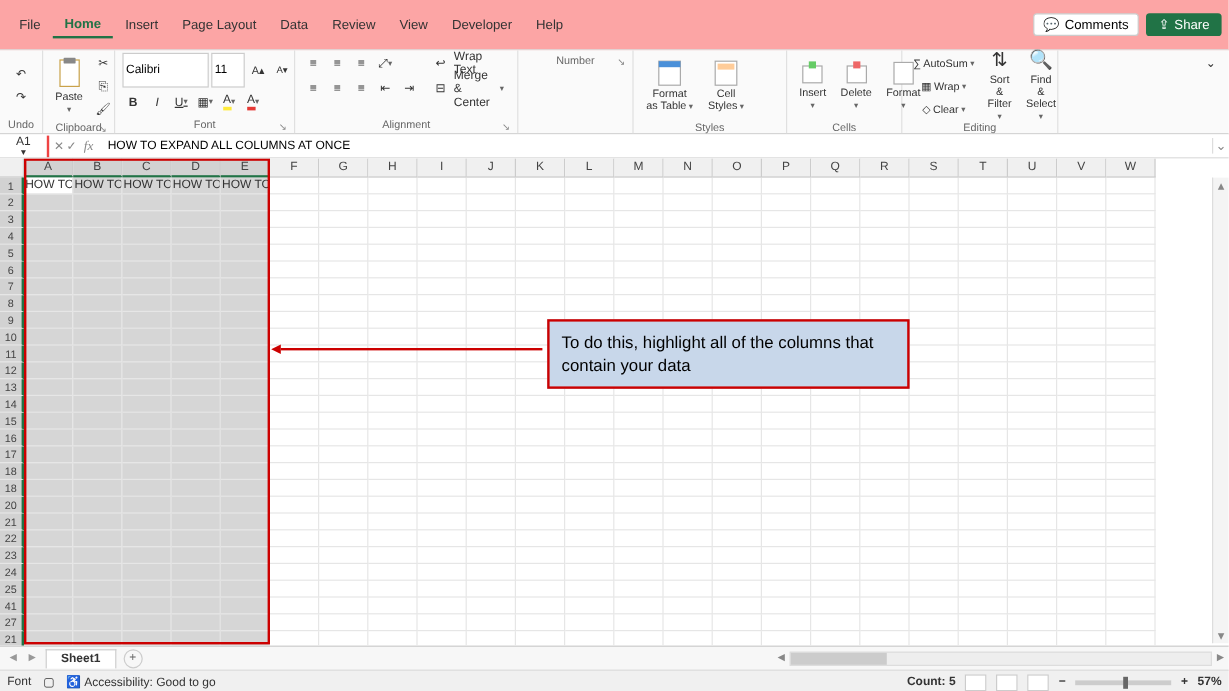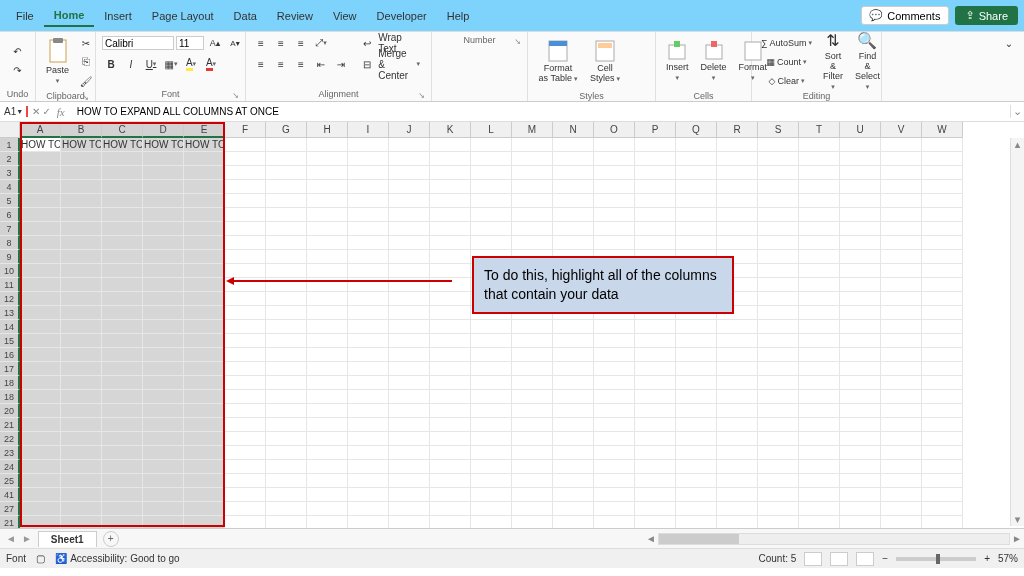--- a/index.html
+++ b/index.html
@@ -1,43 +1,43 @@
 <!DOCTYPE html>
 <html><head>
 <meta charset="utf-8">
 <style>
 * { box-sizing: border-box; margin: 0; padding: 0; font-family: "Segoe UI", Arial, sans-serif; }
 body { width: 1024px; height: 576px; overflow: hidden; background: #fff; font-size: 11px; color: #333; position: relative; }
 
 
-.tabs { display: flex; align-items: center; height: 32px; padding: 0 6px; background: #7dd3fc; border-bottom: 1px solid #ddd; }
+.tabs { display: flex; align-items: center; height: 42px; padding: 0 6px; background: #fca5a5; border-bottom: 1px solid #ddd; }
 .tab { padding: 4px 10px; cursor: pointer; font-size: 11px; }
 .tab.active { color: #217346; border-bottom: 2px solid #217346; font-weight: 600; }
 .tabs-right { margin-left: auto; display: flex; gap: 6px; align-items: center; }
 .comments-btn { border: 1px solid #ccc; padding: 2px 8px; border-radius: 3px; background: #fff; font-size: 11px; display: flex; gap: 4px; align-items: center; }
 .share-btn { background: #217346; color: #fff; border: none; padding: 3px 10px; border-radius: 3px; font-size: 11px; display: flex; gap: 4px; align-items: center; }
 
 
 .ribbon { display: flex; height: 70px; background: #fafafa; border-bottom: 1px solid #ccc; }
 .rgroup { display: flex; flex-direction: column; border-right: 1px solid #e0e0e0; padding: 2px 6px 0; position: relative; }
 .rgroup-body { display: flex; flex: 1; align-items: flex-start; gap: 4px; }
 .rgroup-label { font-size: 9px; color: #666; text-align: center; padding: 1px 0 2px; position: relative; }
 .rgroup-label .dlg { position: absolute; right: 0; bottom: 1px; font-size: 8px; color: #888; }
 .rbtn { display: flex; flex-direction: column; align-items: center; justify-content: center; padding: 2px 4px; cursor: pointer; font-size: 9px; line-height: 1.1; text-align: center; gap: 2px; }
 .rbtn-lg { height: 56px; }
 .stack { display: flex; flex-direction: column; gap: 1px; }
 .row { display: flex; gap: 2px; align-items: center; }
 .smallbtn { width: 18px; height: 18px; display: flex; align-items: center; justify-content: center; border: 1px solid transparent; cursor: pointer; font-size: 10px; }
-.font-sel { height: 14px; font-size: 10px; border: 1px solid #ccc; background: #fff; padding: 0 2px; }
+.font-sel { height: 29px; font-size: 10px; border: 1px solid #ccc; background: #fff; padding: 0 2px; }
 .font-name { width: 72px; }
 .font-size { width: 28px; }
 
 
 .fbar { display: flex; align-items: center; height: 20px; border-bottom: 1px solid #ddd; background: #fff; }
-.namebox { width: 28px; border-right: 2px solid #ef4444; padding: 0 4px; font-size: 10px; display: flex; align-items: center; justify-content: space-between; }
+.namebox { width: 41px; border-right: 2px solid #ef4444; padding: 0 4px; font-size: 10px; display: flex; align-items: center; justify-content: space-between; flex-direction: column; }
 .fx-btns { display: flex; padding: 0 4px; gap: 2px; color: #888; font-size: 10px; }
 .fx-icon { font-style: italic; font-family: serif; font-size: 11px; padding: 0 4px; }
 .formula-input { flex: 1; border: none; font-size: 10px; padding: 0 4px; outline: none; }
 .fbar-expand { width: 14px; text-align: center; color: #888; border-left: 1px solid #ddd; }
 
 
 .grid-wrap { position: relative; height: 406px; overflow: hidden; }
 .colhdrs { display: flex; height: 16px; }
 .corner { width: 20px; background: #f0f0f0; border-right: 1px solid #ccc; border-bottom: 1px solid #ccc; }
 .colhdr { width: 41px; background: #f0f0f0; border-right: 1px solid #ccc; border-bottom: 1px solid #ccc; text-align: center; font-size: 10px; line-height: 16px; color: #444; }
@@ -60,21 +60,21 @@
 .sheet-scroll { display: flex; padding: 0 6px; color: #999; gap: 6px; }
 .sheet-tab { padding: 2px 12px; background: #fff; border: 1px solid #ccc; border-bottom: none; font-weight: 600; }
 .addsheet { width: 16px; height: 16px; border: 1px solid #ccc; border-radius: 50%; display: flex; align-items: center; justify-content: center; margin-left: 6px; color: #666; }
 .hscroll { margin-left: auto; width: 380px; height: 14px; display: flex; align-items: center; }
 .hscroll-track { flex: 1; height: 12px; background: #eee; border: 1px solid #ddd; position: relative; }
 .hscroll-thumb { position: absolute; left: 0; top: 0; height: 100%; width: 80px; background: #ccc; }
 .hscroll-arrow { width: 14px; text-align: center; color: #888; }
 
 
 .status { display: flex; align-items: center; height: 20px; background: #f0f0f0; border-top: 1px solid #ddd; font-size: 10px; padding: 0 6px; gap: 10px; }
-.status-right { margin-left: auto; display: flex; align-items: center; gap: 8px; }
+.status-right { margin-left: auto; display: flex; align-items: center; gap: 8px; font-weight: bold; }
 .viewbtn { width: 18px; height: 14px; border: 1px solid #ccc; background: #fff; }
 .zoom-slider { width: 80px; height: 4px; background: #ccc; position: relative; }
 .zoom-thumb { position: absolute; left: 50%; top: -3px; width: 4px; height: 10px; background: #666; }
 
 .dd::after { content: " \25BE"; font-size: 7px; color: #666; }
 svg { display: block; }
 </style>
 </head>
 <body>
 
@@ -224,21 +224,21 @@
         <span class="dd">Format</span>
       </div>
     </div>
     <div class="rgroup-label">Cells</div>
   </div>
 
   <div class="rgroup" style="width:130px">
     <div class="rgroup-body">
       <div class="stack" style="gap:1px">
         <div class="row smallbtn dd" style="width:auto;padding:0 2px;font-size:9px">∑ <span>AutoSum</span></div>
-        <div class="row smallbtn dd" style="width:auto;padding:0 2px;font-size:9px">▦ <span>Count</span></div>
+        <div class="row smallbtn dd" style="width:auto;padding:0 2px;font-size:9px">▦ <span>Wrap</span></div>
         <div class="row smallbtn dd" style="width:auto;padding:0 2px;font-size:9px">◇ <span>Clear</span></div>
       </div>
       <div class="rbtn rbtn-lg">
         <span style="font-size:16px">⇅</span>
         <span class="dd" style="max-width:32px">Sort &amp; Filter</span>
       </div>
       <div class="rbtn rbtn-lg">
         <span style="font-size:16px">🔍</span>
         <span class="dd" style="max-width:32px">Find &amp; Select</span>
       </div>
@@ -1025,21 +1025,21 @@
         <div class="cell"></div>
         <div class="cell"></div>
       </div>
     </div>
 
   <div class="red-box" style="left:20px; top:0px; width:205px; height:405px;"></div>
 
   <div class="arrow-head" style="left:226px; top:155px;"></div>
   <div class="arrow-line" style="left:234px; top:158px; width:218px;"></div>
 
-  <div class="callout" style="left: 472px; top: 134px; width: 262px;">
+  <div class="callout" style="left: 456px; top: 134px; width: 302px;">
     <span>To do this, highlight all of the columns that contain your data</span>
   </div>
 
   <div style="position:absolute;right:0;top:16px;width:14px;height:388px;background:#f4f4f4;border-left:1px solid #ddd">
     <div style="position:absolute;top:0;width:100%;text-align:center;color:#888">▴</div>
     <div style="position:absolute;bottom:0;width:100%;text-align:center;color:#888">▾</div>
   </div>
 </div>
 
 <div class="sheetbar">

